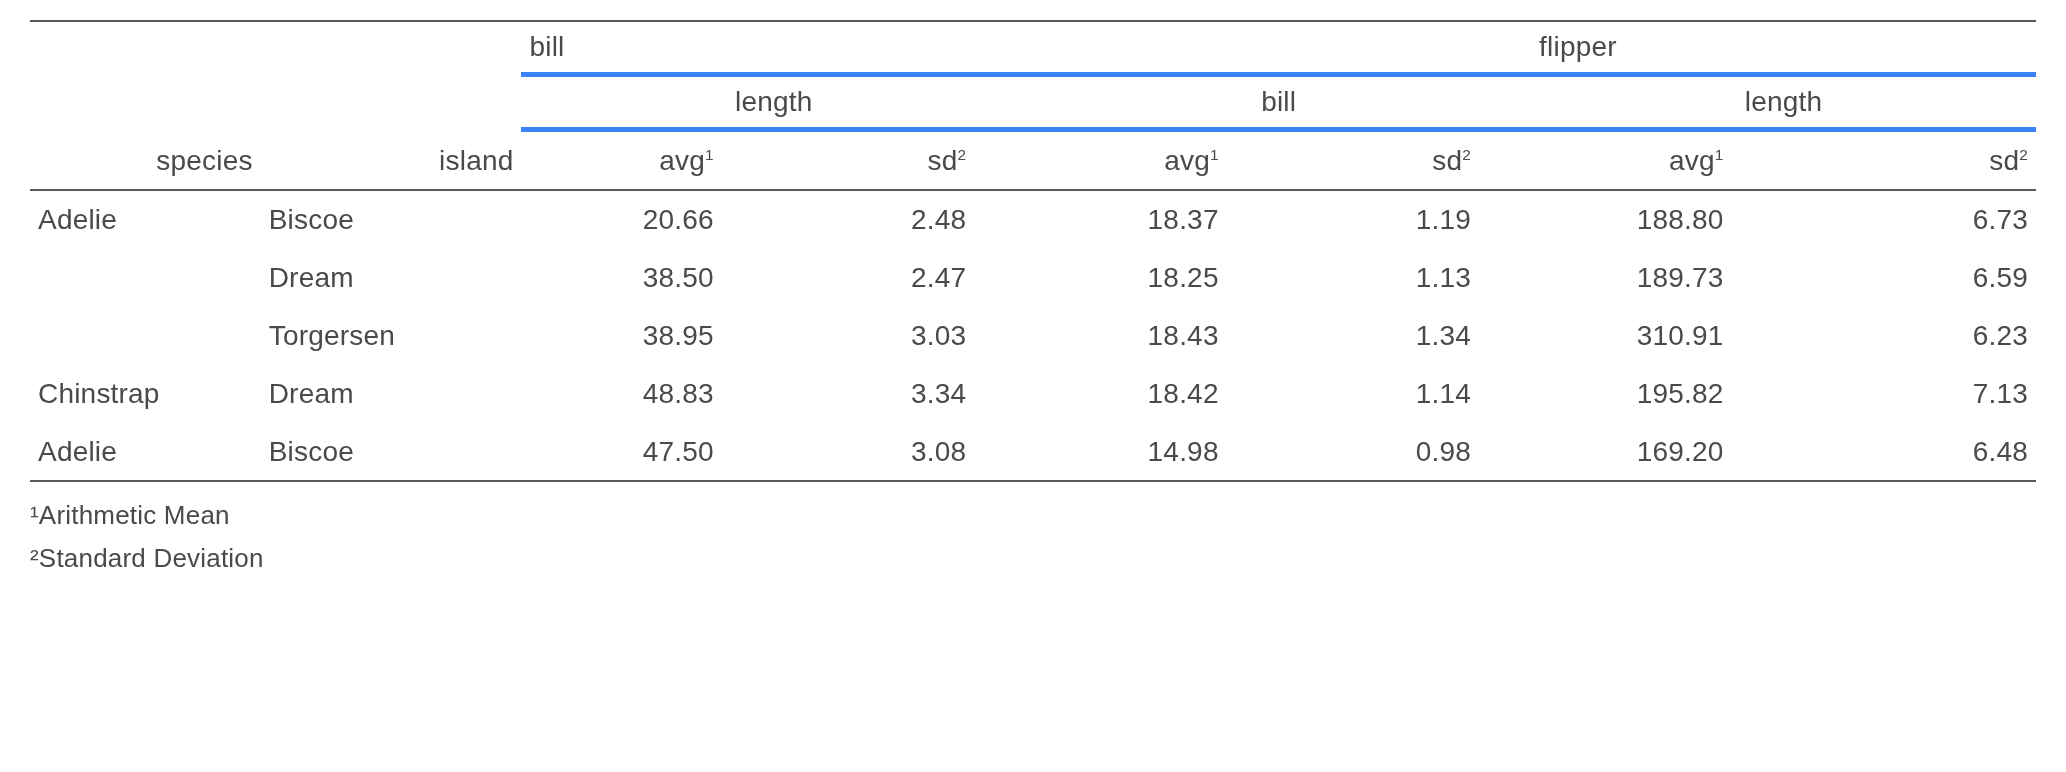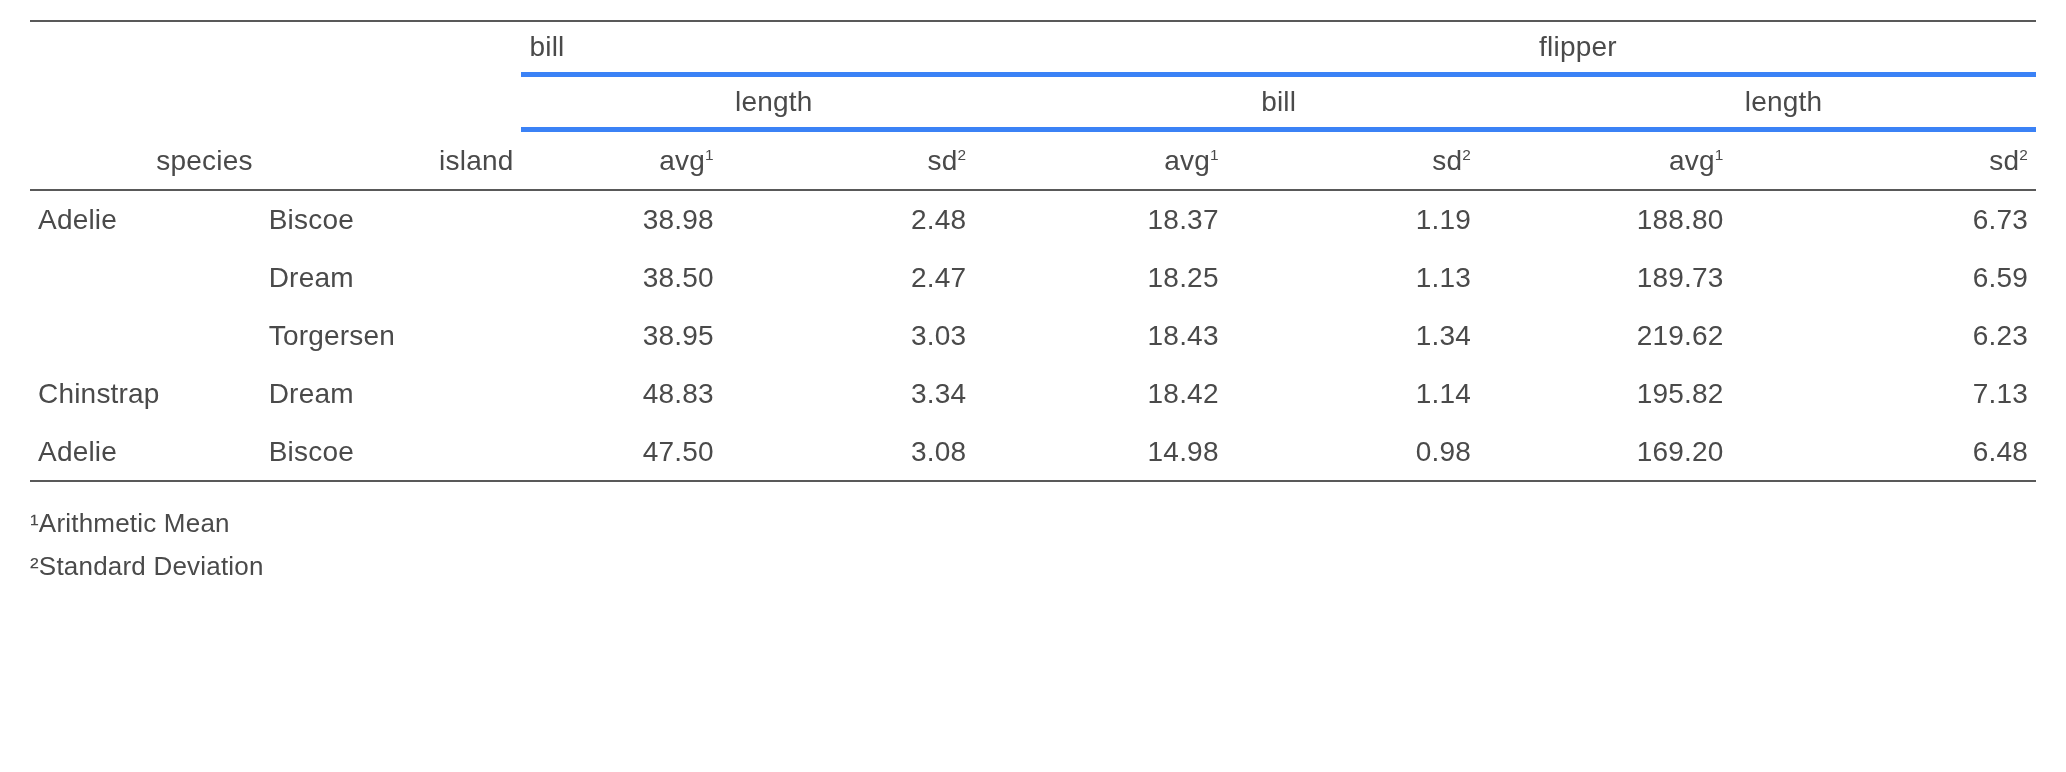--- a/index.html
+++ b/index.html
@@ -42,21 +42,21 @@
   tr.body-start td { border-top: 2.5px solid #595959; }
   tbody tr:last-child td { border-bottom: 2.5px solid #595959; }
 
   
   th.spanner { text-align: left; padding-top: 6px; padding-bottom: 6px; }
   th.subspanner { text-align: center; padding-top: 6px; padding-bottom: 6px; }
   th.colhead { text-align: right; padding-bottom: 10px; }
   th.stubhead { text-align: right; padding-bottom: 10px; }
 
   
-  .footnotes { padding-top: 12px; font-size: 26px; color:#4a4a4a;margin-top:8px; }
+  .footnotes { padding-top: 12px; font-size: 26px; color:#4a4a4a; }
   .footnotes div { padding: 6px 0; }
 </style>
 </head>
 <body>
 
 <table>
   <colgroup>
     <col class="stub1">
       <col class="stub2">
     <col class="val">
@@ -91,21 +91,21 @@
       <th class="colhead num spanner-top"><span>avg</span><sup>1</sup></th>
       <th class="colhead num spanner-top"><span>sd</span><sup>2</sup></th>
       <th class="colhead num spanner-top"><span>avg</span><sup>1</sup></th>
       <th class="colhead num-last spanner-top"><span>sd</span><sup>2</sup></th>
     </tr>
   </thead>
   <tbody>
     <tr class="body-start">
       <td>Adelie</td>
       <td>Biscoe</td>
-      <td class="num">38.98</td>
+      <td class="num">20.66</td>
       <td class="num">2.48</td>
       <td class="num">18.37</td>
       <td class="num">1.19</td>
       <td class="num">188.80</td>
       <td class="num-last">6.73</td>
     </tr>
     <tr>
       <td></td>
       <td>Dream</td>
       <td class="num">38.50</td>
@@ -115,21 +115,21 @@
       <td class="num">189.73</td>
       <td class="num-last">6.59</td>
     </tr>
     <tr>
       <td></td>
       <td>Torgersen</td>
       <td class="num">38.95</td>
       <td class="num">3.03</td>
       <td class="num">18.43</td>
       <td class="num">1.34</td>
-      <td class="num">219.62</td>
+      <td class="num">310.91</td>
       <td class="num-last">6.23</td>
     </tr>
     <tr>
       <td>Chinstrap</td>
       <td>Dream</td>
       <td class="num">48.83</td>
       <td class="num">3.34</td>
       <td class="num">18.42</td>
       <td class="num">1.14</td>
       <td class="num">195.82</td>

